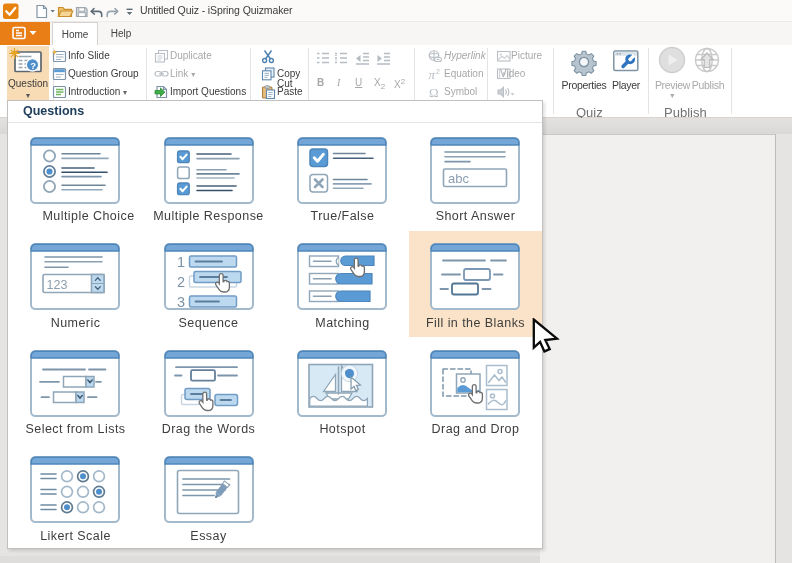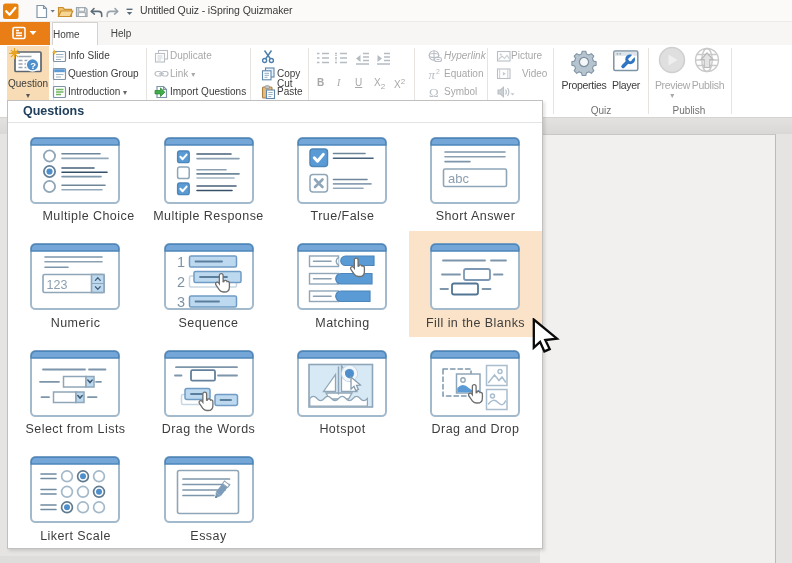--- a/index.html
+++ b/index.html
@@ -5,31 +5,31 @@
 * { margin:0; padding:0; box-sizing:border-box; }
 html,body { width:792px; height:563px; overflow:hidden; font-family:"Liberation Sans", sans-serif; }
 #app { position:relative; width:792px; height:563px; background:#fbfaf9; }
 .abs { position:absolute; }
 
 
 #titlebar { left:0; top:0; width:792px; height:22px; background:#fbfaf9; }
 #title-text { left:140px; top:4px; font-size:10.5px; letter-spacing:-0.1px; color:#3b3b3b; }
 #tabrow { left:0; top:22px; width:792px; height:23px; background:#f7f6f4; }
 #appbtn { left:0; top:22px; width:50px; height:23px; background:#e97e17; }
-#hometab { left:52px; top:22px; width:46px; height:24px; background:#fff; border:1px solid #d5d2cf; border-bottom:none; font-size:10px; color:#444; text-align:left; line-height:23px; }
+#hometab { left:52px; top:22px; width:46px; height:24px; background:#fff; border:1px solid #d5d2cf; border-bottom:none; font-size:10px; color:#444; text-align:center; line-height:23px; }
 #helptab { left:98px; top:22px; width:46px; height:23px; font-size:10px; color:#444; text-align:center; line-height:23px; }
 #ribbon { left:0; top:45px; width:792px; height:73px; background:#fff; border-bottom:1px solid #d6d3d0; }
 .vsep { position:absolute; top:48px; width:1px; height:66px; background:#e6e3e0; }
 
 #qbtn { left:7px; top:46px; width:42px; height:54px; background:#f8dcb5; }
 #qbtn-label { left:0px; top:78px; width:56px; text-align:center; font-size:10px; color:#3c3c3c; }
 
 .ritem { position:absolute; font-size:10px; color:#3c3c3c; white-space:nowrap; }
 .gray { color:#a8a8a8 !important; }
-.glabel { position:absolute; font-size:10px; color:#717171; text-align:center; }
+.glabel { position:absolute; font-size:13px; color:#717171; text-align:left;text-decoration:underline; }
 .bigbtn-label { position:absolute; font-size:10.5px; letter-spacing:-0.3px; color:#3c3c3c; text-align:center; white-space:nowrap; }
 
 
 #ws-band { left:0; top:118px; width:792px; height:16px; background:linear-gradient(#e4e2e0,#dad8d6); }
 #ws-bg { left:0; top:134px; width:792px; height:429px; background:#e6e4e2; }
 #ws-slide { left:540px; top:134px; width:236px; height:429px; background:#f1f0ef; border-top:1px solid #c9c6c4; border-right:1px solid #bdbab8; }
 
 
 #panel { left:7px; top:100px; width:536px; height:449px; background:#fff; border:1px solid #c2c0be; box-shadow:2px 2px 3px rgba(0,0,0,0.12); }
 #panel-title { left:23px; top:104px; font-size:12.5px; font-weight:bold; color:#21405d; }
@@ -264,21 +264,21 @@
   <div class="ritem gray" style="left:337px; top:77px; font-style:italic; font-family:'Liberation Serif',serif;">I</div>
   <div class="ritem gray" style="left:355px; top:77px; text-decoration:underline;">U</div>
   <div class="ritem gray" style="left:374px; top:77px;">X<sub style="font-size:8px">2</sub></div>
   <div class="ritem gray" style="left:394px; top:77px;">X<sup style="font-size:8px">2</sup></div>
 
   <div class="ritem gray" style="left:444px; top:50px;font-style:italic;">Hyperlink</div>
   <div class="ritem gray" style="left:444px; top:68px;">Equation</div>
   <div class="ritem gray" style="left:444px; top:86px;">Symbol</div>
 
   <div class="ritem gray" style="left:511px; top:50px;">Picture</div>
-  <div class="ritem gray" style="left:522px; top:68px;">Video</div>
+  <div class="ritem gray" style="left:500px; top:68px;">Video</div>
   <div class="ritem gray" style="left:511px; top:86px;margin-top:44px;">Audio <span style="font-size:8px">▾</span></div>
 
   <div class="bigbtn-label" style="left:559px; top:79px; width:50px;">Properties</div>
   <div class="bigbtn-label" style="left:606px; top:79px; width:40px;">Player</div>
   <div class="glabel" style="left:576px; top:105px; width:50px;">Quiz</div>
 
   <div class="bigbtn-label gray" style="left:651px; top:79px; width:43px;">Preview</div>
   <div class="bigbtn-label gray" style="left:668px; top:91px; width:8px; font-size:8px;">▾</div>
   <div class="bigbtn-label gray" style="left:687px; top:79px; width:42px;">Publish</div>
   <div class="glabel" style="left:664px; top:105px; width:50px;">Publish</div>

